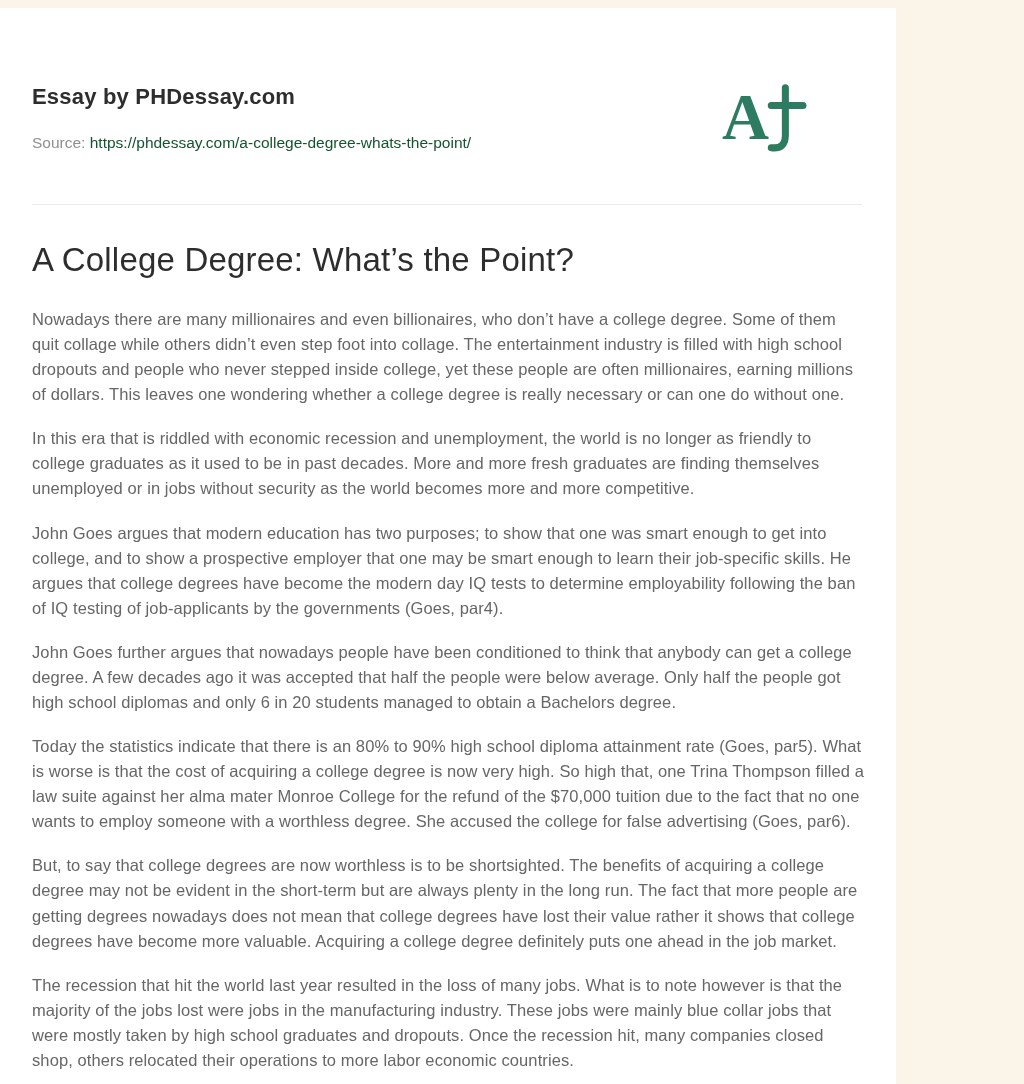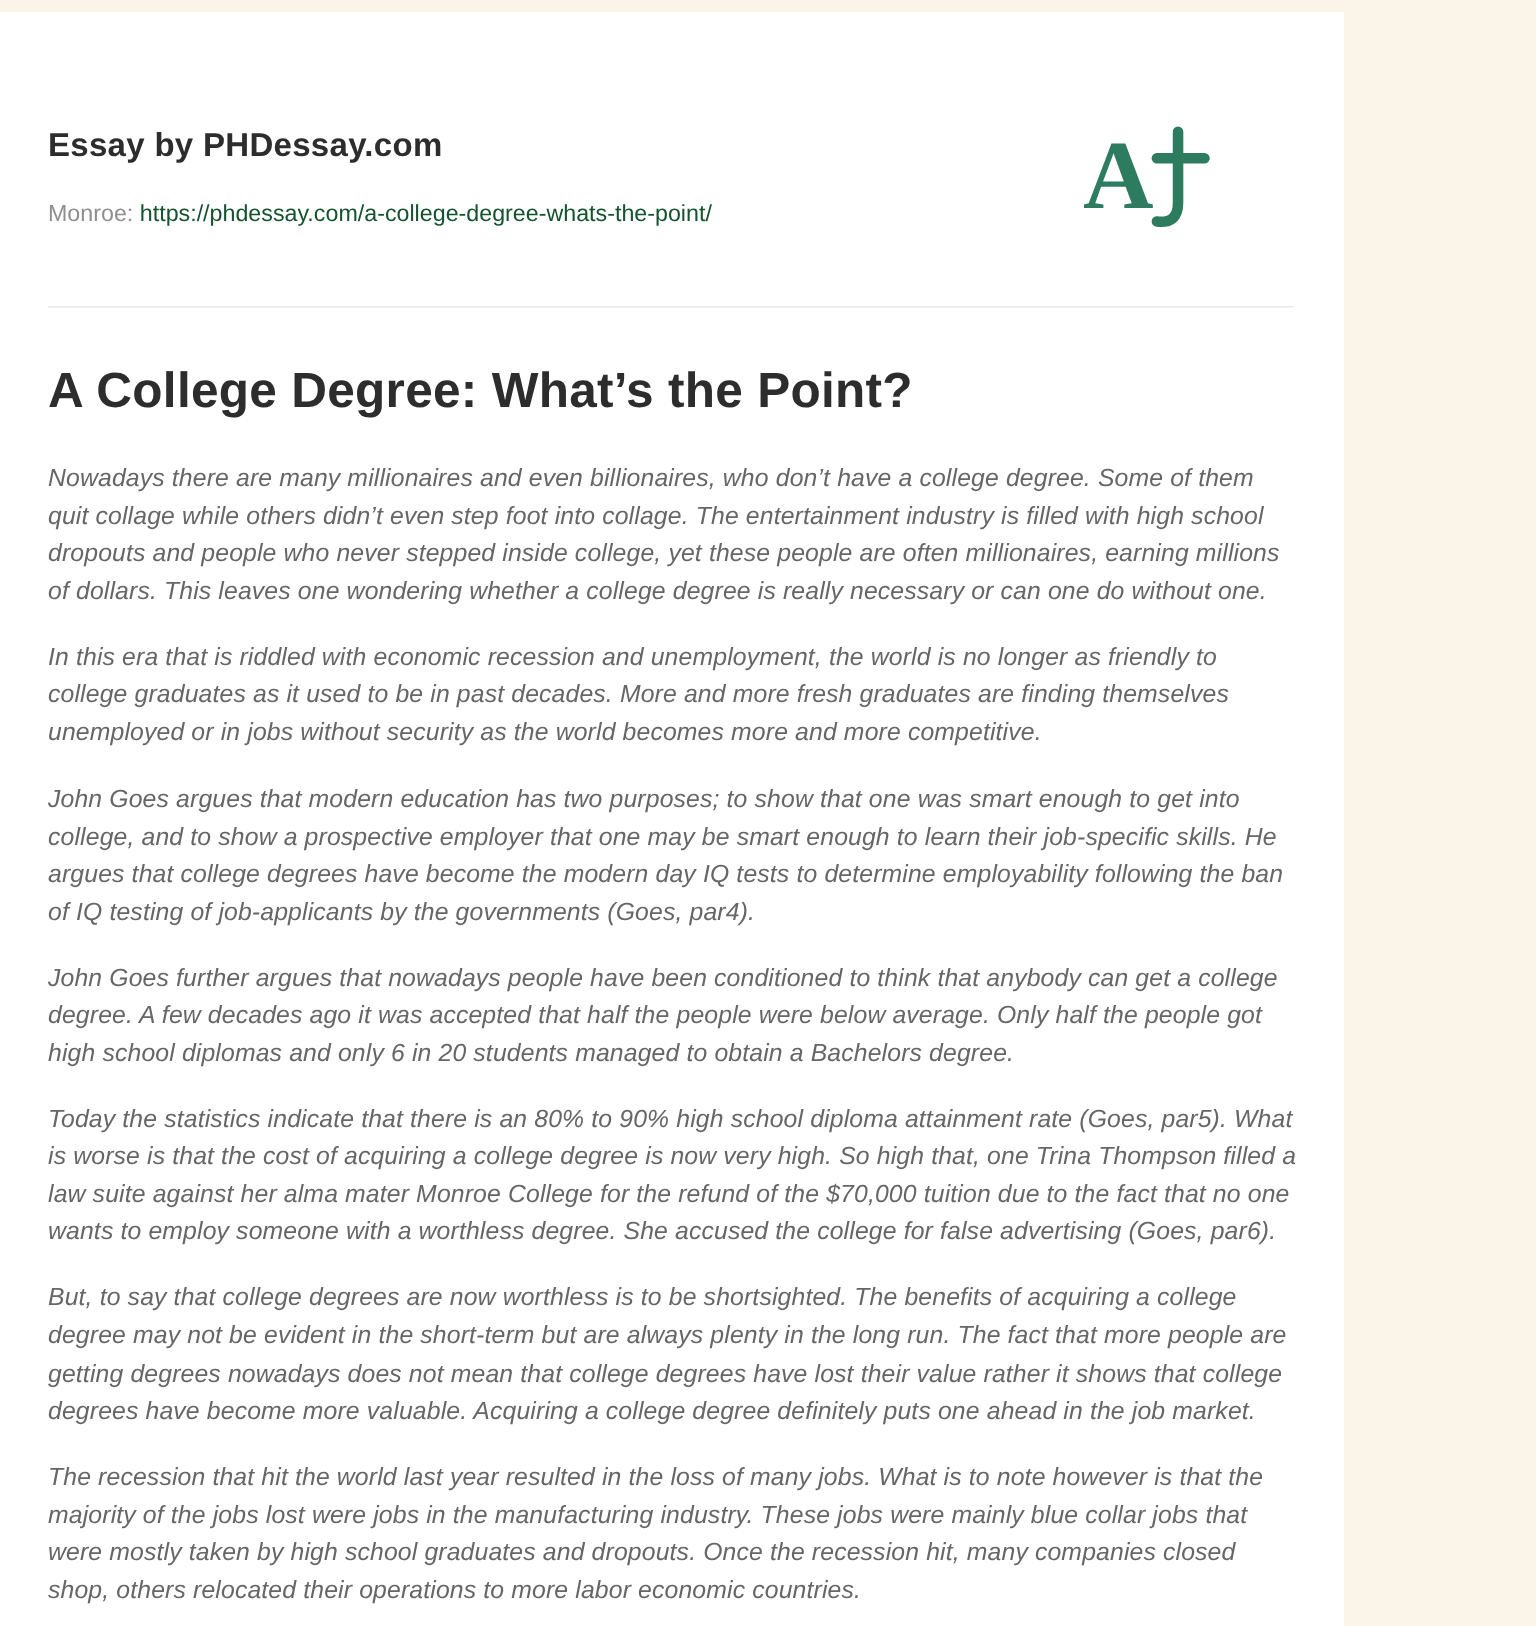--- a/index.html
+++ b/index.html
@@ -61,50 +61,49 @@
 
   .divider {
     border: none;
     border-top: 1px solid #e9e9e9;
     margin-top: 42px;
   }
 
   .article-title {
     margin-top: 36px;
     font-size: 33px;
-    font-weight: 700;
+    font-weight: 400;
     color: #2d2d2d;
     letter-spacing: 0.2px;
   }
 
   .article-body {
     margin-top: 28px;
     width: 834px;
-    font-style: italic;
   }
 
   .article-body p {
     font-size: 16.5px;
     line-height: 1.52;
     color: #666666;
     margin-bottom: 19px;
     letter-spacing: 0.1px;
   }
 </style>
 </head>
 <body>
 
 <div class="page">
   <div class="card">
 
     <div class="header-row">
       <div>
         <div class="brand">Essay by PHDessay.com</div>
         <div class="source-line">
-          <span>Monroe:</span>
+          <span>Source:</span>
           <a href="#" class="source-link">https://phdessay.com/a-college-degree-whats-the-point/</a>
         </div>
       </div>
 
       <div class="logo">
         <svg viewBox="0 0 100 100" width="88" height="92" aria-hidden="true">
           <text x="0" y="76" font-family="Liberation Serif, serif" font-size="74" font-weight="bold" fill="#2e7c5f">A</text>
           <path d="M 72 18 L 72 72 Q 72 88 56 86" fill="none" stroke="#2e7c5f" stroke-width="8" stroke-linecap="round"></path>
           <path d="M 56 38 L 92 38" fill="none" stroke="#2e7c5f" stroke-width="8" stroke-linecap="round"></path>
         </svg>

